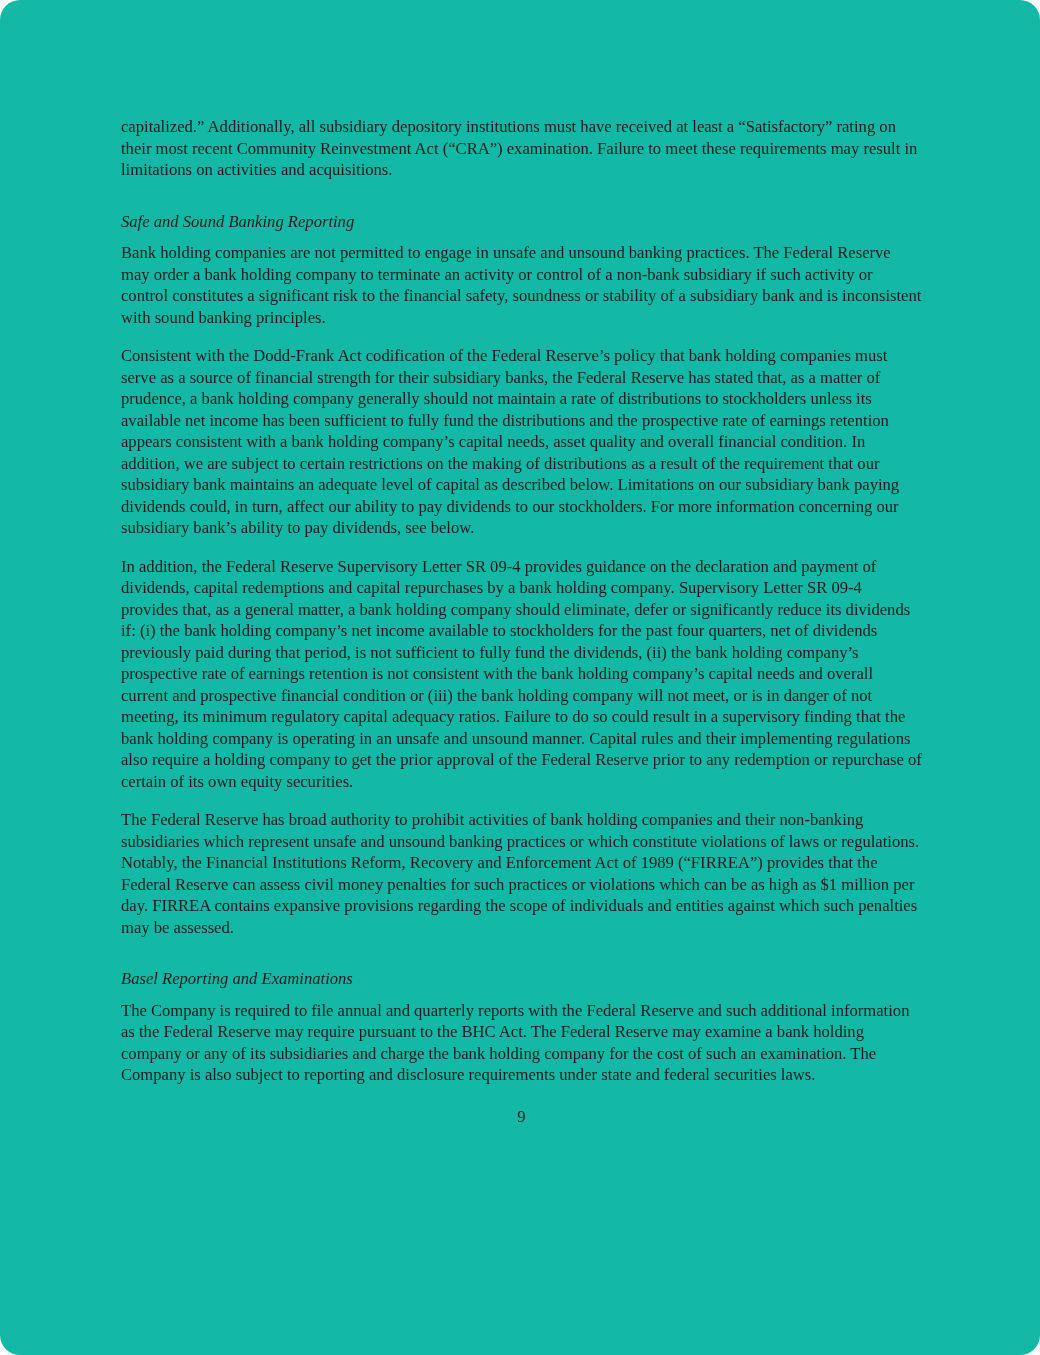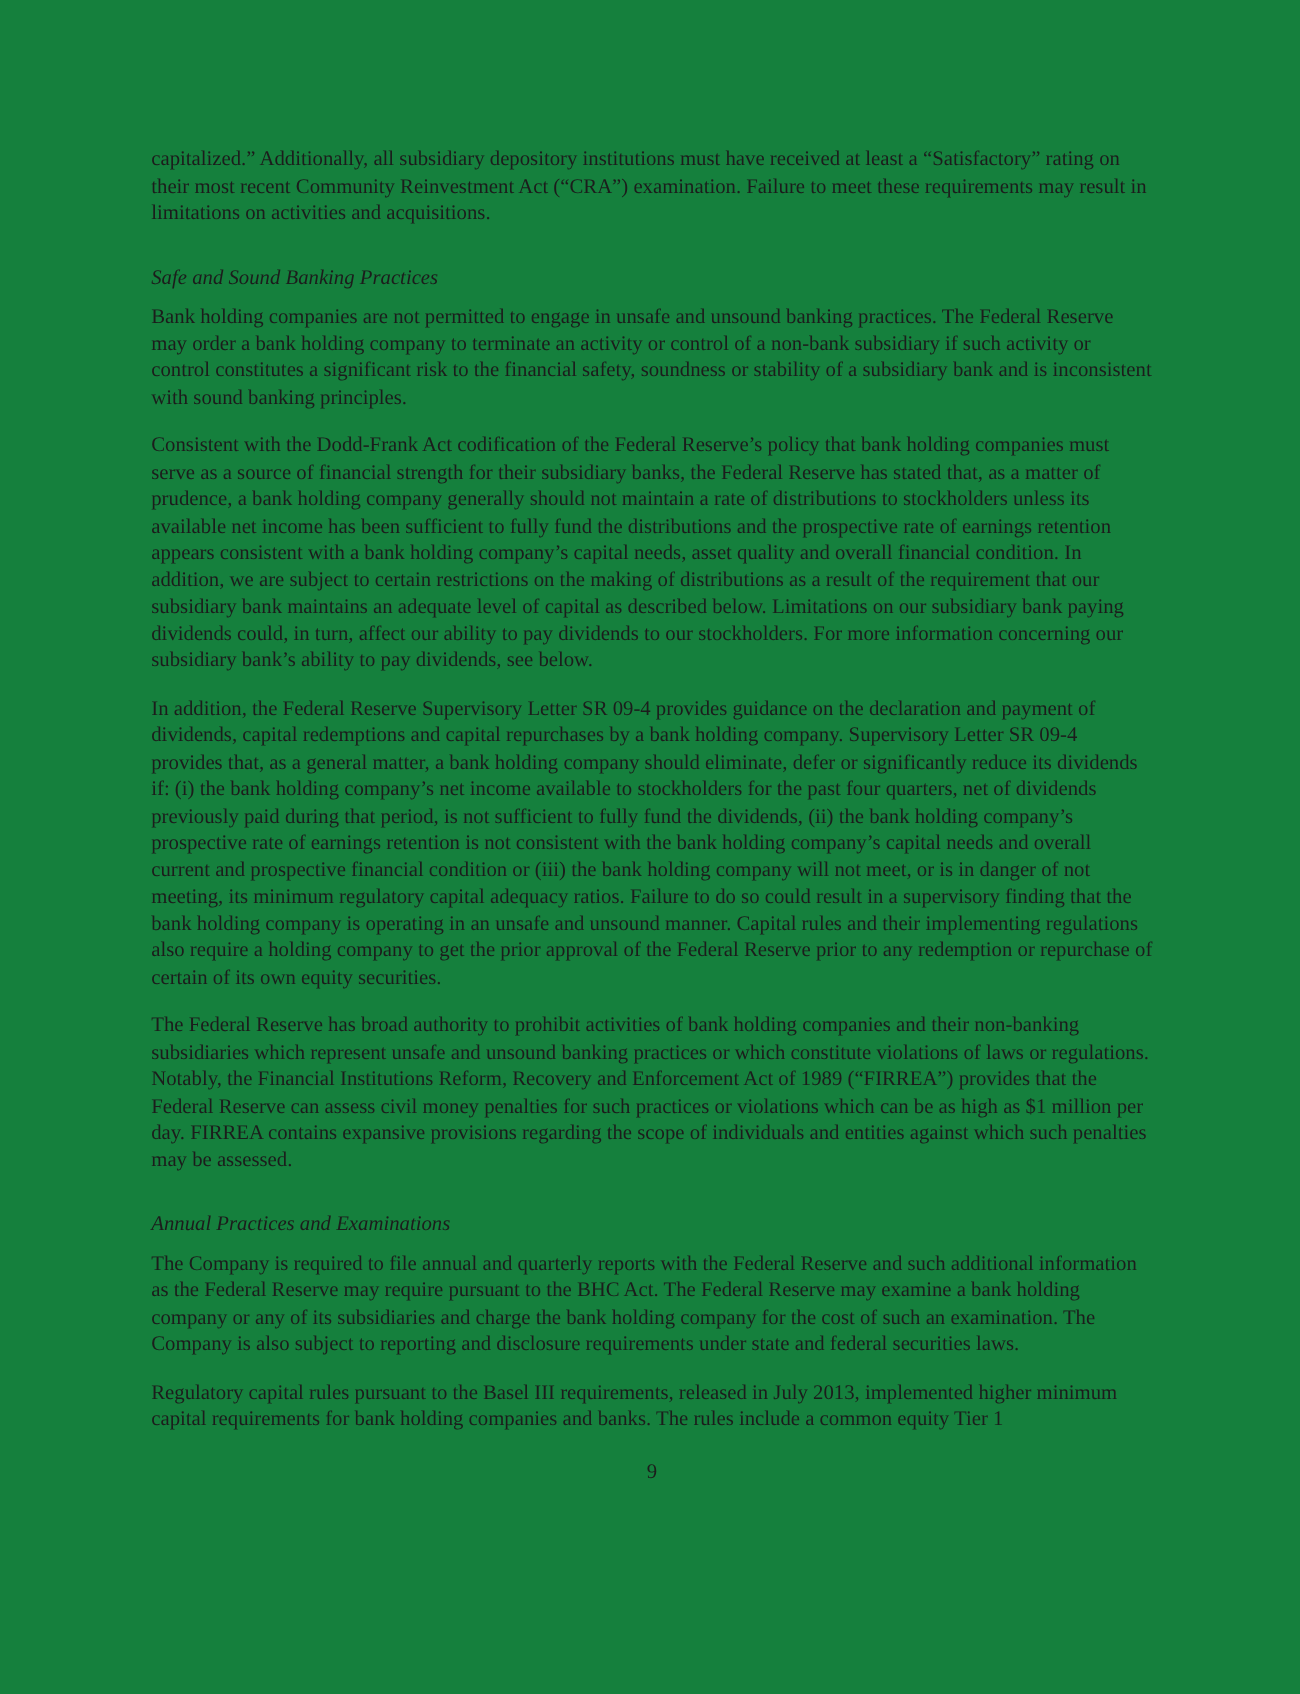--- a/index.html
+++ b/index.html
@@ -13,21 +13,22 @@
     position: relative;
     font-family: "Liberation Serif", "DejaVu Serif", serif;
     color: #1c1c1c;
     -webkit-font-smoothing: antialiased;
   }
   .page {
     box-sizing: border-box;
     width: 1040px;
     height: 1355px;
     padding: 116px 118px 0 121px;
-    background: #15803d;
+    background: #14b8a6;
+    border-radius: 20px;
   }
   .para {
     font-size: 16.6px;
     line-height: 21.5px;
     text-align: left;
     margin: 0 0 17px 0;
   }
   .heading {
     font-size: 16.6px;
     line-height: 21.5px;
@@ -42,32 +43,31 @@
     margin-top: 20px;
   }
 </style>
 </head>
 <body>
 
 <div class="page">
 
   <p class="para">capitalized.” Additionally, all subsidiary depository institutions must have received at least a “Satisfactory” rating on their most recent Community Reinvestment Act (“CRA”) examination. Failure to meet these requirements may result in limitations on activities and acquisitions.</p>
 
-  <h3 class="heading">Safe and Sound Banking Practices</h3>
+  <h3 class="heading">Safe and Sound Banking Reporting</h3>
 
   <p class="para">Bank holding companies are not permitted to engage in unsafe and unsound banking practices. The Federal Reserve may order a bank holding company to terminate an activity or control of a non-bank subsidiary if such activity or control constitutes a significant risk to the financial safety, soundness or stability of a subsidiary bank and is inconsistent with sound banking principles.</p>
 
   <p class="para">Consistent with the Dodd-Frank Act codification of the Federal Reserve’s policy that bank holding companies must serve as a source of financial strength for their subsidiary banks, the Federal Reserve has stated that, as a matter of prudence, a bank holding company generally should not maintain a rate of distributions to stockholders unless its available net income has been sufficient to fully fund the distributions and the prospective rate of earnings retention appears consistent with a bank holding company’s capital needs, asset quality and overall financial condition. In addition, we are subject to certain restrictions on the making of distributions as a result of the requirement that our subsidiary bank maintains an adequate level of capital as described below. Limitations on our subsidiary bank paying dividends could, in turn, affect our ability to pay dividends to our stockholders. For more information concerning our subsidiary bank’s ability to pay dividends, see below.</p>
 
   <p class="para">In addition, the Federal Reserve Supervisory Letter SR 09-4 provides guidance on the declaration and payment of dividends, capital redemptions and capital repurchases by a bank holding company. Supervisory Letter SR 09-4 provides that, as a general matter, a bank holding company should eliminate, defer or significantly reduce its dividends if: (i) the bank holding company’s net income available to stockholders for the past four quarters, net of dividends previously paid during that period, is not sufficient to fully fund the dividends, (ii) the bank holding company’s prospective rate of earnings retention is not consistent with the bank holding company’s capital needs and overall current and prospective financial condition or (iii) the bank holding company will not meet, or is in danger of not meeting, its minimum regulatory capital adequacy ratios. Failure to do so could result in a supervisory finding that the bank holding company is operating in an unsafe and unsound manner. Capital rules and their implementing regulations also require a holding company to get the prior approval of the Federal Reserve prior to any redemption or repurchase of certain of its own equity securities.</p>
 
   <p class="para">The Federal Reserve has broad authority to prohibit activities of bank holding companies and their non-banking subsidiaries which represent unsafe and unsound banking practices or which constitute violations of laws or regulations. Notably, the Financial Institutions Reform, Recovery and Enforcement Act of 1989 (“FIRREA”) provides that the Federal Reserve can assess civil money penalties for such practices or violations which can be as high as $1 million per day. FIRREA contains expansive provisions regarding the scope of individuals and entities against which such penalties may be assessed.</p>
 
-  <h3 class="heading">Annual Practices and Examinations</h3>
+  <h3 class="heading">Basel Reporting and Examinations</h3>
 
   <p class="para">The Company is required to file annual and quarterly reports with the Federal Reserve and such additional information as the Federal Reserve may require pursuant to the BHC Act. The Federal Reserve may examine a bank holding company or any of its subsidiaries and charge the bank holding company for the cost of such an examination. The Company is also subject to reporting and disclosure requirements under state and federal securities laws.</p>
 
 
-  <p class="para">Regulatory capital rules pursuant to the Basel III requirements, released in July 2013, implemented higher minimum capital requirements for bank holding companies and banks. The rules include a common equity Tier 1</p>
 
   <div class="page-number">9</div>
 
 </div>
 
 </body></html>

